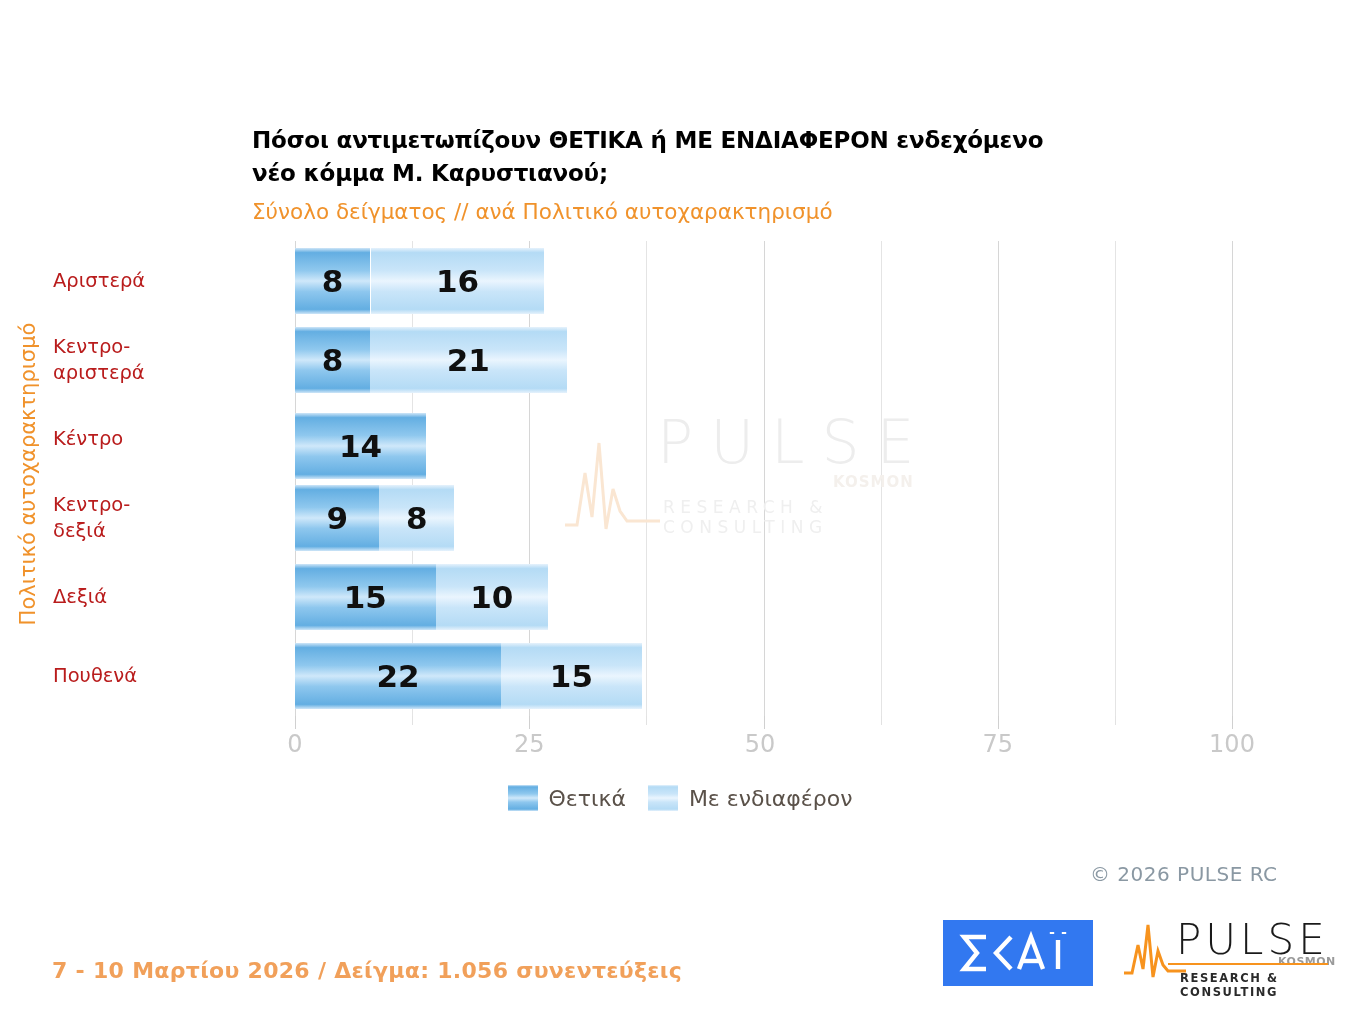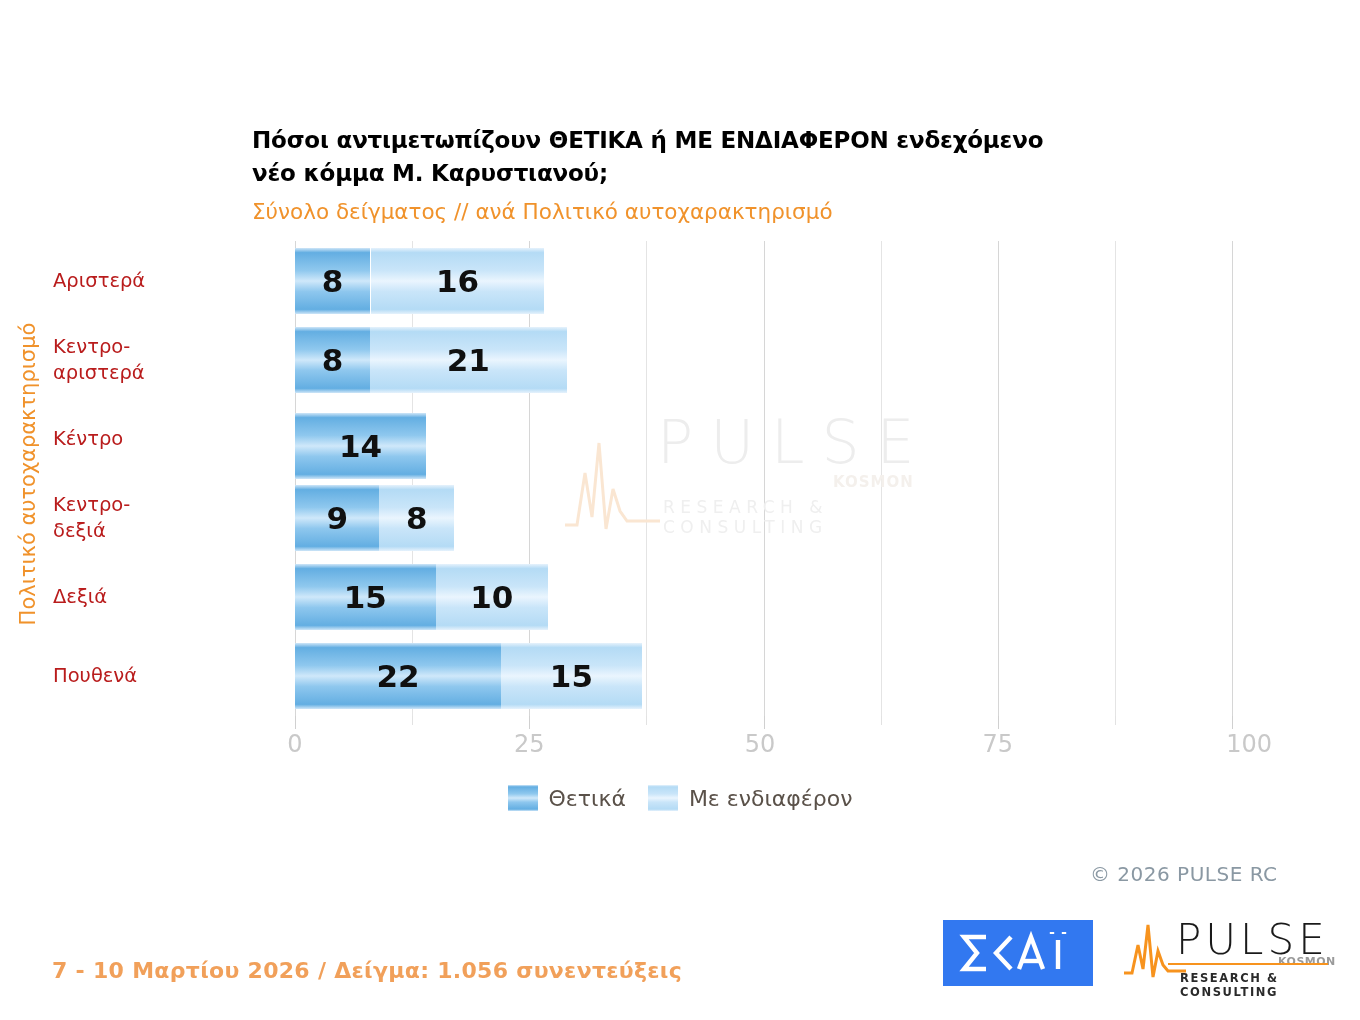--- a/index.html
+++ b/index.html
@@ -415,21 +415,21 @@
   <div id="x-axis">
       <div class="xtick" style="left: 0px;"></div>
       <div class="xlabel" style="left: 0px;">0</div>
       <div class="xtick" style="left: 234.25px;"></div>
       <div class="xlabel" style="left: 234.25px;">25</div>
       <div class="xtick" style="left: 468.5px;"></div>
       <div class="xlabel" style="left: 465px;">50</div>
       <div class="xtick" style="left: 702.75px;"></div>
       <div class="xlabel" style="left: 702.75px; text-align: center;">75</div>
       <div class="xtick" style="left: 937px;"></div>
-      <div class="xlabel" style="left: 937px; text-align: right;">100</div>
+      <div class="xlabel" style="left: 937px;">100</div>
       <div class="xtick" style="left: 117.125px; height: 9px; background: rgb(226, 226, 226);"></div>
       <div class="xtick" style="left: 351.375px; height: 9px; background: rgb(226, 226, 226);"></div>
       <div class="xtick" style="left: 585.625px; height: 9px; background: rgb(226, 226, 226);"></div>
       <div class="xtick" style="left: 819.875px; height: 9px; background: rgb(226, 226, 226);"></div>
     </div>
 
   <div id="legend">
       <div class="legend-item">
         <span class="legend-swatch seg-pos"></span>
         <span class="legend-label">Θετικά</span>

